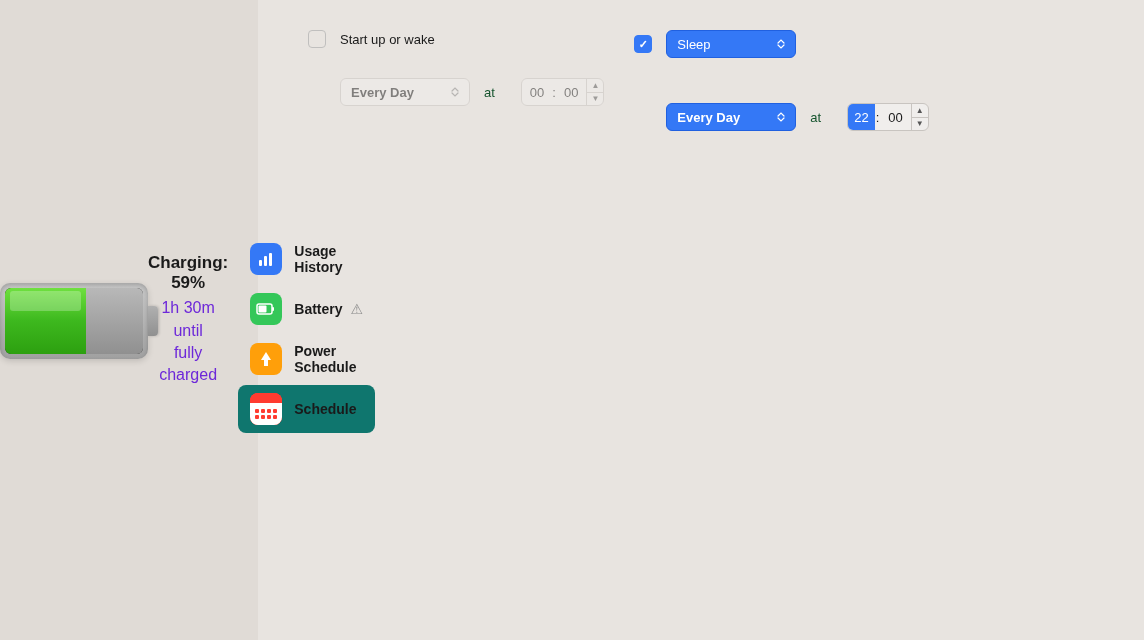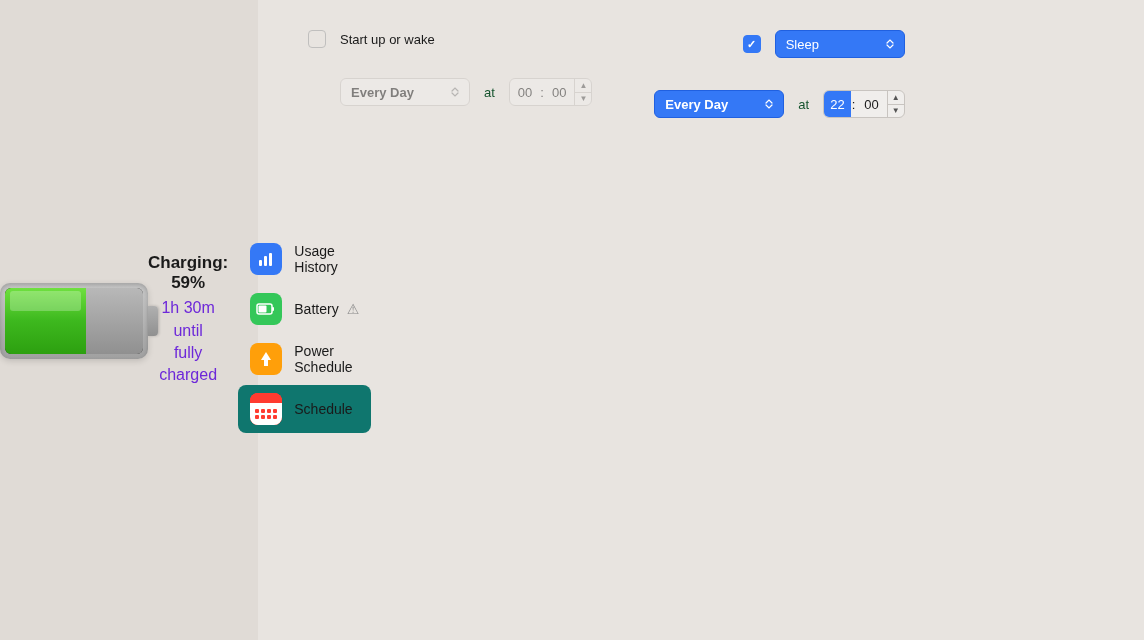--- a/index.html
+++ b/index.html
@@ -142,21 +142,21 @@
     }
 
     .nav-icon.blue { background: #3478f6; }
     .nav-icon.green { background: #34c759; }
     .nav-icon.orange { background: #ff9f0a; }
     .nav-icon.red-cal { background: #ff3b30; }
 
     .nav-label {
       font-size: 14px;
       color: #1a1a1a;
-      font-weight: 400;
+      font-weight: 700;
     }
 
     .nav-item-content {
       display: flex;
       align-items: center;
       flex: 1;
     }
 
     .warning-icon {
       margin-left: 8px;
@@ -261,20 +261,21 @@
     }
 
     .time-input {
       display: flex;
       align-items: center;
       background: #f0eeec;
       border: 1px solid #c8c4c0;
       border-radius: 6px;
       height: 28px;
       overflow: hidden;
+      margin-left: 12px;
     }
 
     .time-input.disabled {
       opacity: 0.5;
     }
 
     .time-value {
       padding: 0 8px;
       font-size: 13px;
       color: #1a1a1a;
@@ -500,21 +501,21 @@
         <span class="time-colon">:</span>
         <span class="time-value">00</span>
         <div class="time-arrows">
           <div class="time-arrow">▲</div>
           <div class="time-arrow">▼</div>
         </div>
       </div>
     </div>
   </div>
 
-  <div style="display: flex; flex-direction: column; gap: 12px; align-items: flex-end;">
+  <div style="display: flex; flex-direction: column; gap: 25px;">
     <div class="schedule-row">
       <div class="checkbox-custom checked"></div>
 
       <div class="sleep-dropdown blue">
         <span class="dropdown-text">Sleep</span>
         <div class="dropdown-arrows">
           <div class="arrow-up">
             <svg width="8" height="5" viewBox="0 0 8 5">
                 <path d="M1 4L4 1L7 4" stroke="white" stroke-width="1.2" fill="none" stroke-linecap="round"></path>
               </svg>

